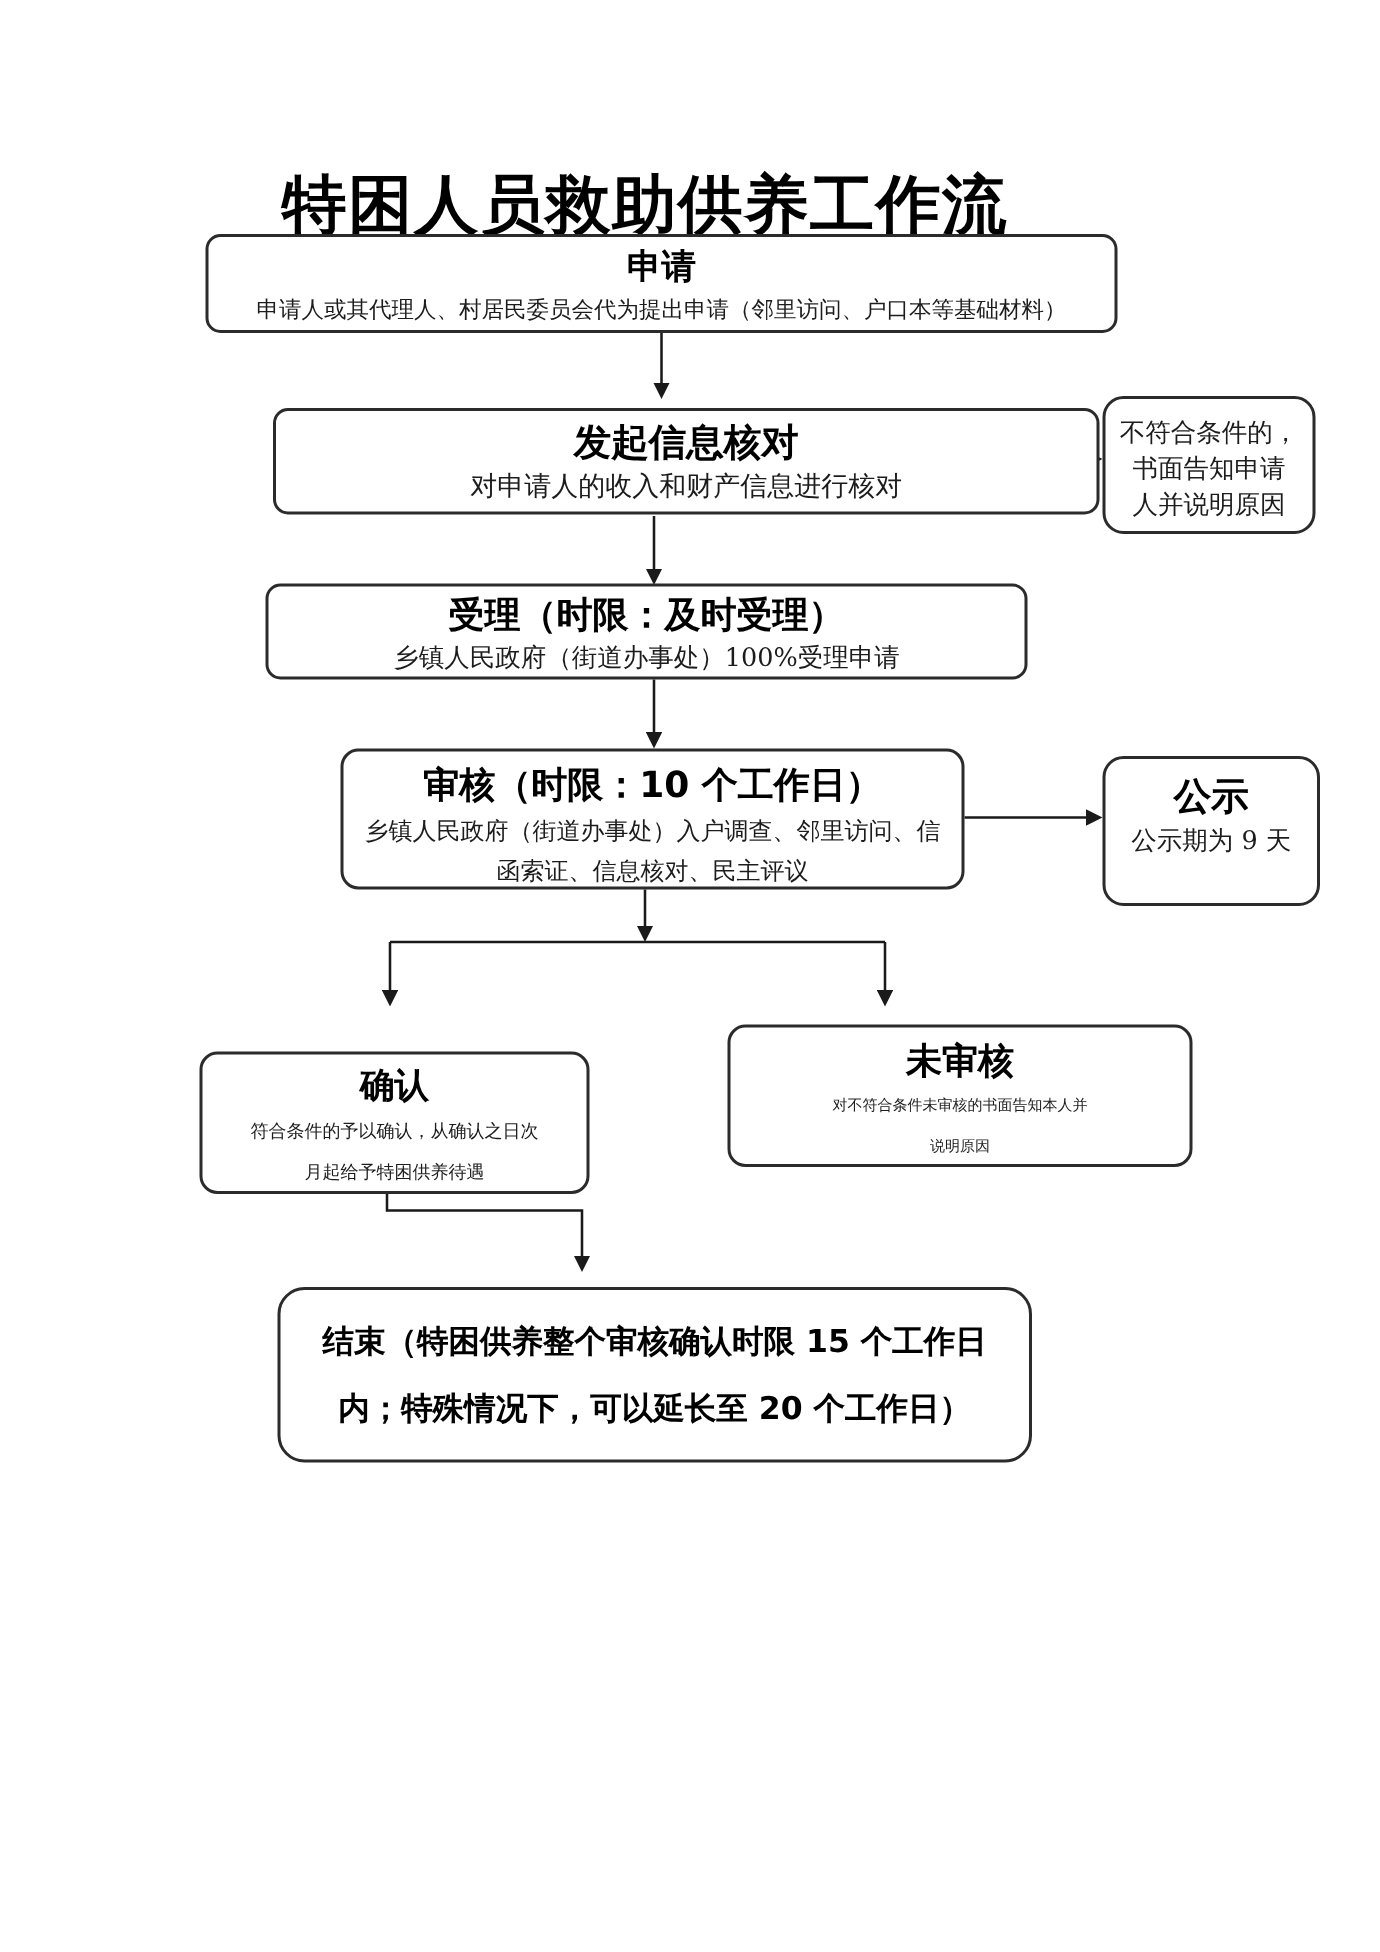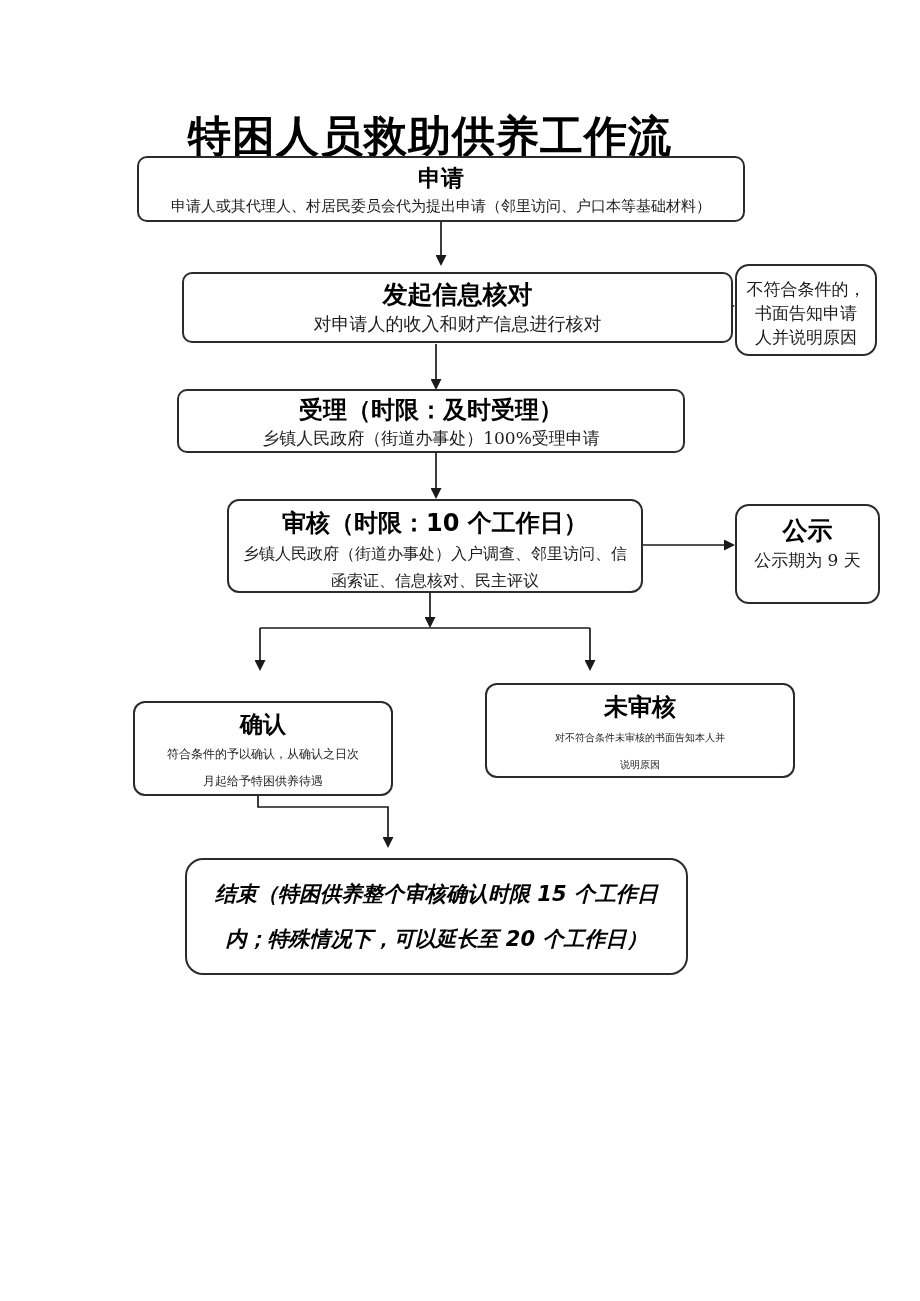--- a/index.html
+++ b/index.html
@@ -40,21 +40,20 @@
   .bd {
     font-family: "DejaVu Serif", serif;
     color: var(--body-text, #1c1c1c);
     white-space: pre-line;
   }
   .hd-multiline {
     font-family: "DejaVu Sans", sans-serif;
     font-weight: 700;
     color: var(--heading-text, #000000);
     white-space: pre-line;
-    font-style: italic;
   }
 
   .n-apply   { left: 137px; top: 156px; width: 608px; height: 66px; border-radius: 10px; padding-top: 6px; text-align: center; }
   .n-apply .hd { font-size: 23px; }
   .n-apply .bd { font-size: 15px; margin-top: 4px; }
 
   .n-check   { left: 182px; top: 272px; width: 551px; height: 71px; border-radius: 10px; padding-top: 5px; }
   .n-check .hd { font-size: 25px; }
   .n-check .bd { font-size: 18px; margin-top: 2px; }
 

